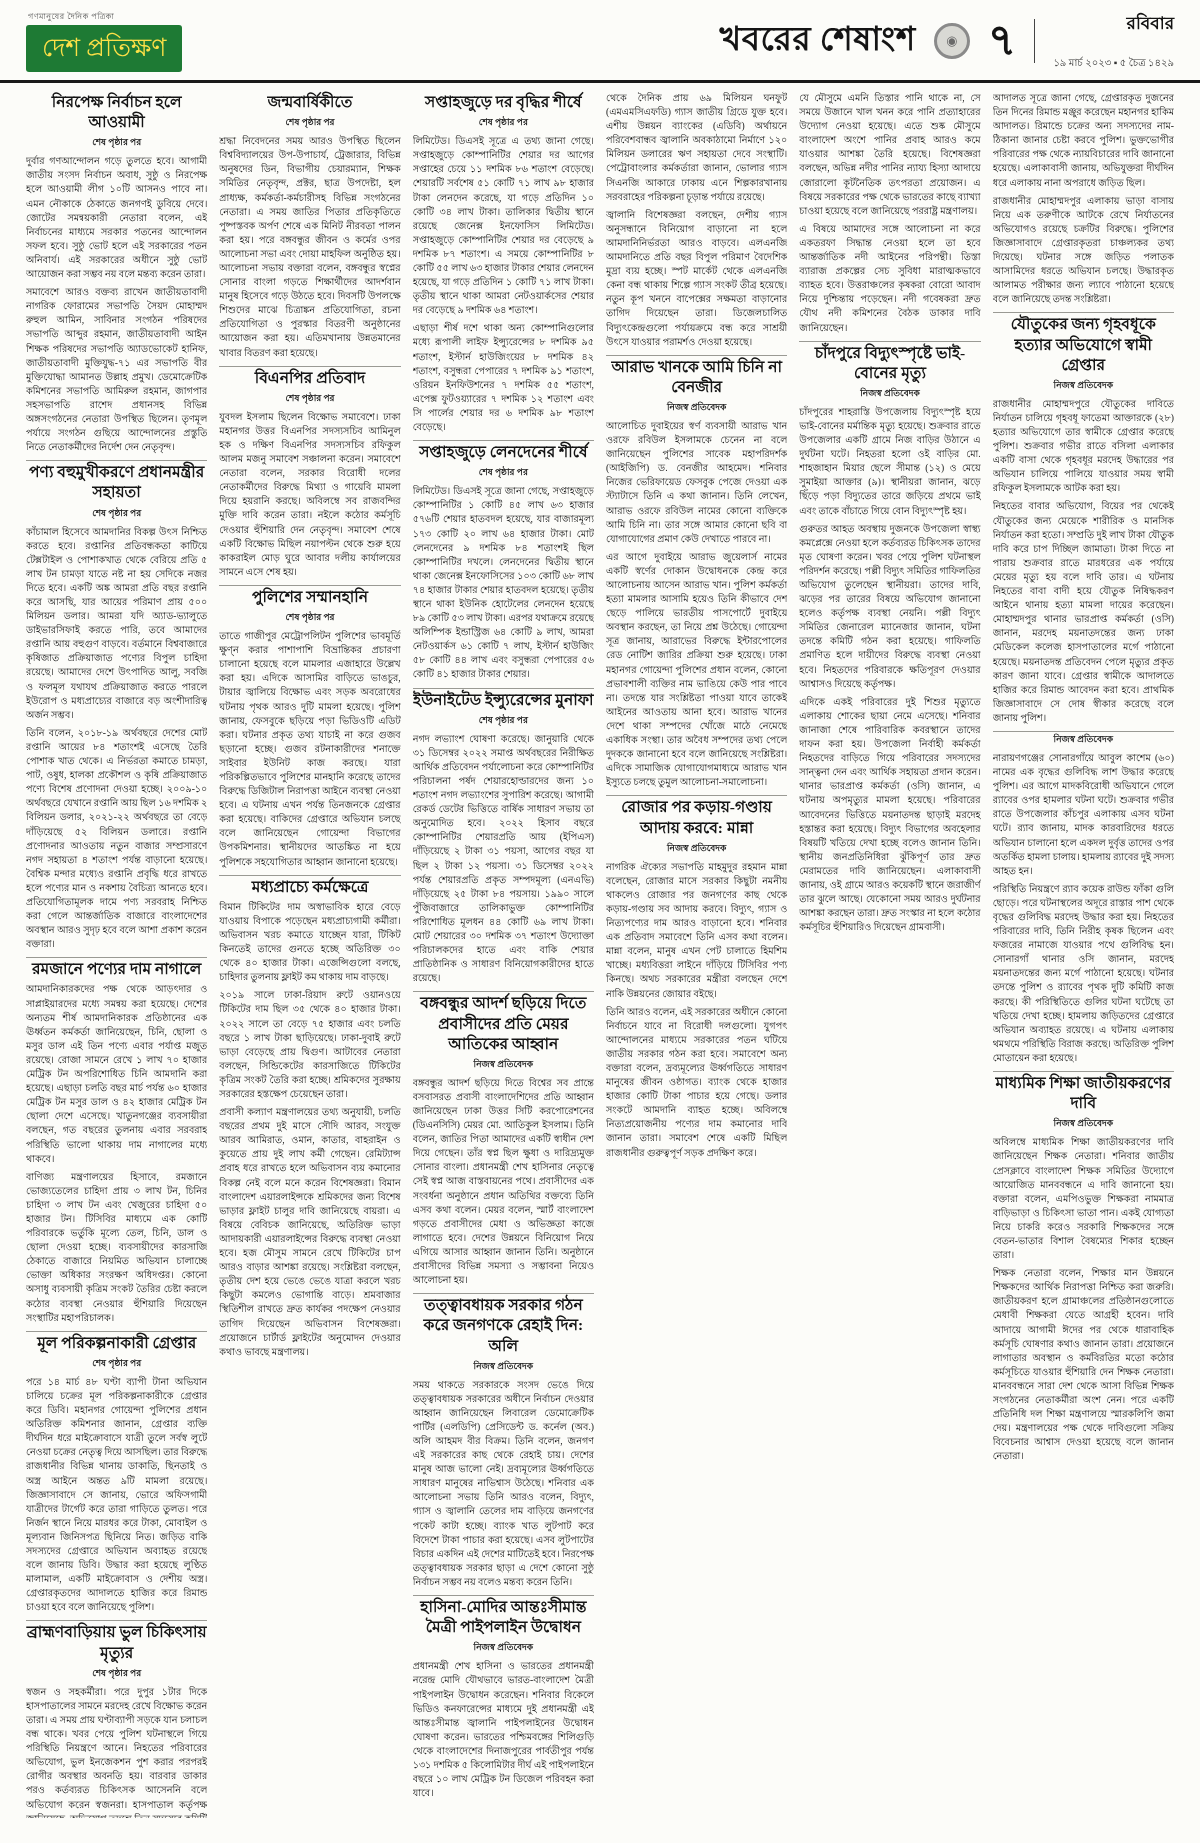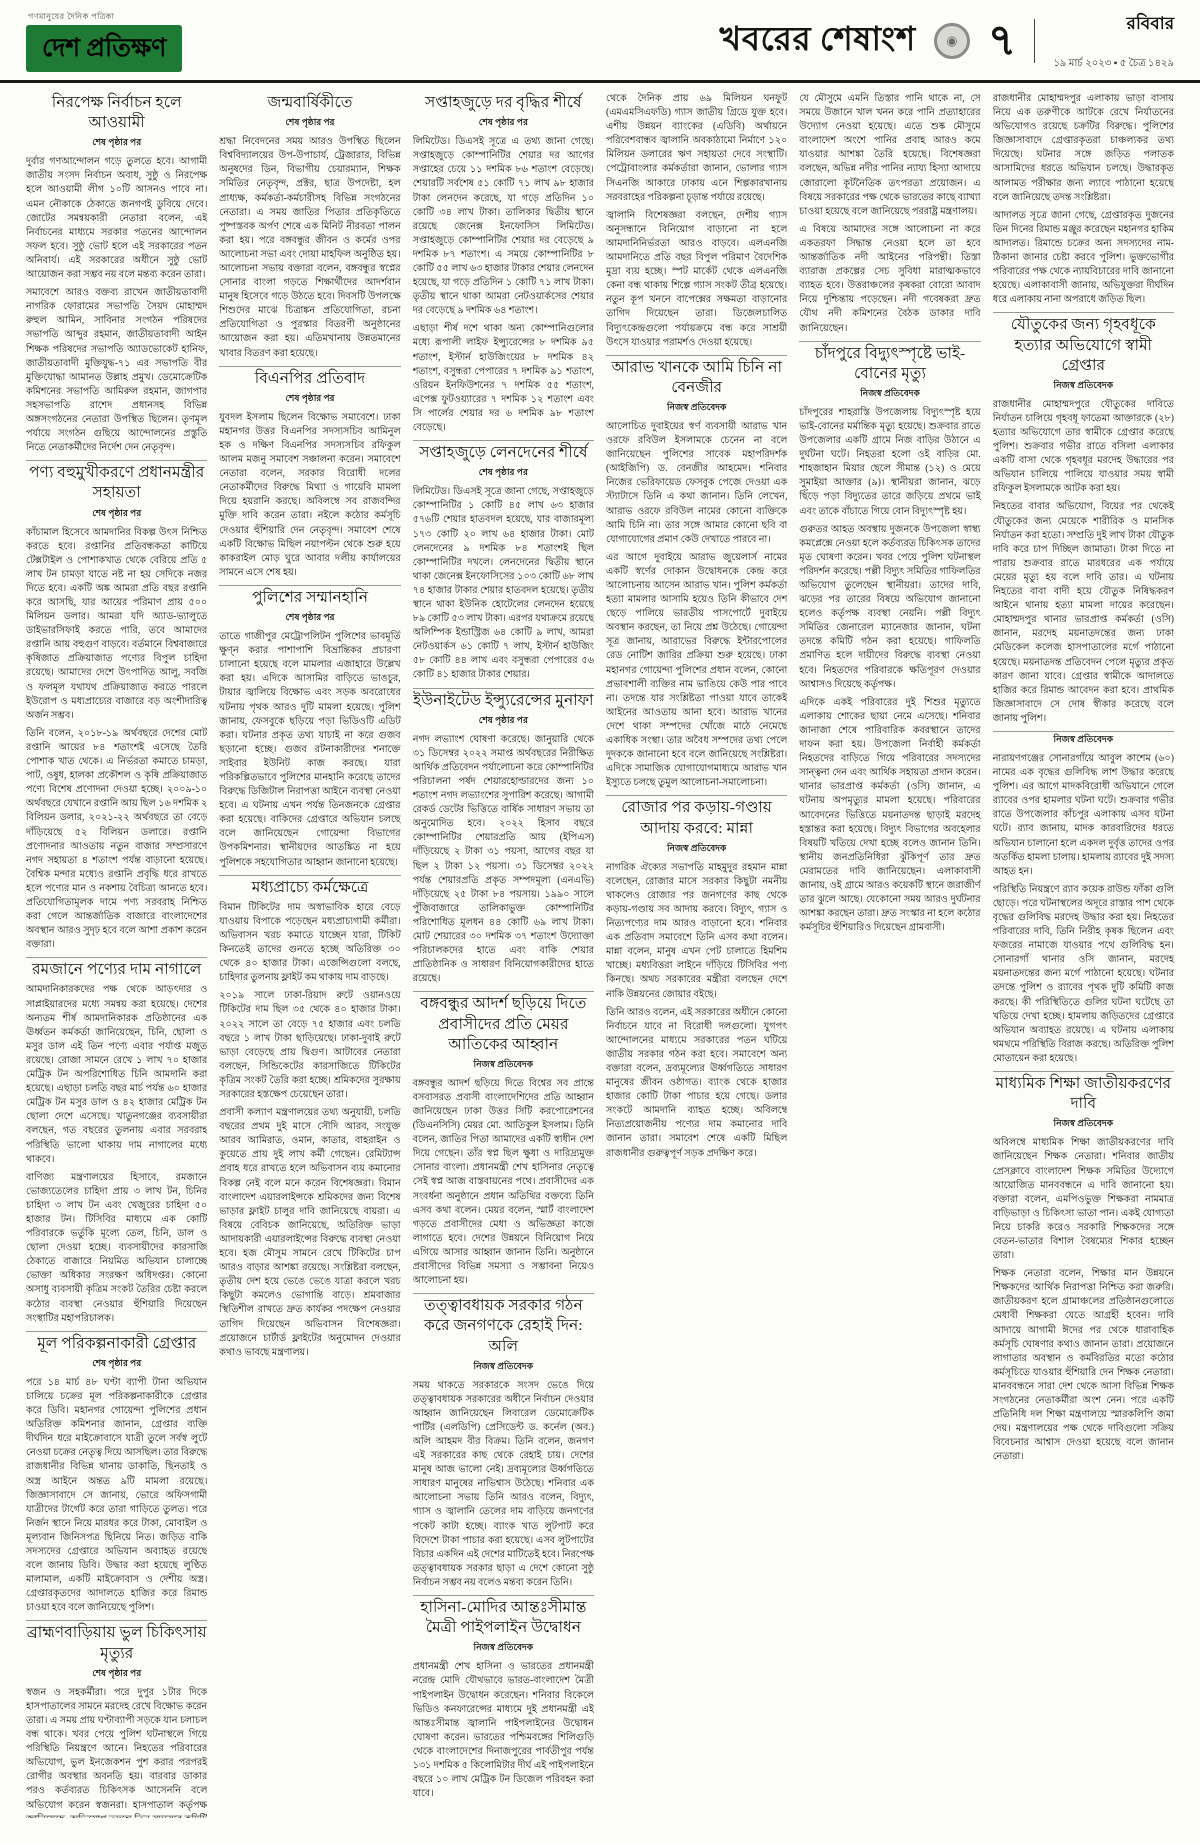--- a/index.html
+++ b/index.html
@@ -9,21 +9,21 @@
     box-sizing:border-box;overflow:hidden;position:relative;
   }
   
   .masthead{
     display:flex;align-items:center;justify-content:space-between;
     padding:10px 26px 8px;border-bottom:3px solid #1a1a1a;height:62px;box-sizing:content-box;
   }
   .brand{display:flex;flex-direction:column;gap:2px;}
   .brand-tagline{font-size:8px;color:#555;letter-spacing:.5px;padding-left:2px;}
   .brand-box{
-    background:#1e7a34;color:#000000;font-weight:700;font-size:25px;line-height:1;
+    background:#1e7a34;color:#fde047;font-weight:400;font-size:25px;line-height:1;
     padding:10px 16px 12px;border-radius:3px;white-space:nowrap;
   }
   .mast-right{display:flex;align-items:center;gap:18px;}
   .section-title{font-size:33px;font-weight:700;letter-spacing:.5px;white-space:nowrap;}
   .emblem{
     width:30px;height:30px;border-radius:50%;
     border:3px solid #8a8a8a;background:#d9d9d4;
     display:flex;align-items:center;justify-content:center;
     font-size:13px;color:#6a6a6a;
   }
@@ -32,21 +32,21 @@
   .date-block{display:flex;flex-direction:column;align-items:flex-end;gap:17px;}
   .day-name{font-size:17px;font-weight:700;}
   .date-line{font-size:10px;color:#333;}
   
   .columns{
     display:flex;gap:12px;padding:8px 26px 10px;height:1745px;overflow:hidden;box-sizing:border-box;
   }
   .col{flex:1 1 0;min-width:0;overflow:hidden;}
   .article + .article{border-top:1px solid #9a9a94;margin-top:6px;padding-top:0;}
   .headline{
-    font-size:15.5px;font-weight:400;text-align:center;line-height:1.3;
+    font-size:15.5px;font-weight:700;text-align:center;line-height:1.3;
     margin:1px 0 3px;
   }
   .kicker{
     font-size:9px;font-weight:700;text-align:center;margin:0 0 4px;color:#222;
   }
   .body-text{
     font-size:9.6px;line-height:1.47;text-align:justify;margin:0 0 4px;
     word-break:break-word;
   }
 </style>
@@ -184,22 +184,22 @@
         <article class="article">
           <h2 class="headline">চাঁদপুরে বিদ্যুৎস্পৃষ্টে ভাই-বোনের মৃত্যু</h2>
           <p class="kicker">নিজস্ব প্রতিবেদক</p>
           <p class="body-text">চাঁদপুরের শাহরাস্তি উপজেলায় বিদ্যুৎস্পৃষ্ট হয়ে ভাই-বোনের মর্মান্তিক মৃত্যু হয়েছে। শুক্রবার রাতে উপজেলার একটি গ্রামে নিজ বাড়ির উঠানে এ দুর্ঘটনা ঘটে। নিহতরা হলো ওই বাড়ির মো. শাহজাহান মিয়ার ছেলে সীমান্ত (১২) ও মেয়ে সুমাইয়া আক্তার (৯)। স্থানীয়রা জানান, ঝড়ে ছিঁড়ে পড়া বিদ্যুতের তারে জড়িয়ে প্রথমে ভাই এবং তাকে বাঁচাতে গিয়ে বোন বিদ্যুৎস্পৃষ্ট হয়।</p>
           <p class="body-text">গুরুতর আহত অবস্থায় দুজনকে উপজেলা স্বাস্থ্য কমপ্লেক্সে নেওয়া হলে কর্তব্যরত চিকিৎসক তাদের মৃত ঘোষণা করেন। খবর পেয়ে পুলিশ ঘটনাস্থল পরিদর্শন করেছে। পল্লী বিদ্যুৎ সমিতির গাফিলতির অভিযোগ তুলেছেন স্থানীয়রা। তাদের দাবি, ঝড়ের পর তারের বিষয়ে অভিযোগ জানানো হলেও কর্তৃপক্ষ ব্যবস্থা নেয়নি। পল্লী বিদ্যুৎ সমিতির জেনারেল ম্যানেজার জানান, ঘটনা তদন্তে কমিটি গঠন করা হয়েছে। গাফিলতি প্রমাণিত হলে দায়ীদের বিরুদ্ধে ব্যবস্থা নেওয়া হবে। নিহতদের পরিবারকে ক্ষতিপূরণ দেওয়ার আশ্বাসও দিয়েছে কর্তৃপক্ষ।</p>
           <p class="body-text">এদিকে একই পরিবারের দুই শিশুর মৃত্যুতে এলাকায় শোকের ছায়া নেমে এসেছে। শনিবার জানাজা শেষে পারিবারিক কবরস্থানে তাদের দাফন করা হয়। উপজেলা নির্বাহী কর্মকর্তা নিহতদের বাড়িতে গিয়ে পরিবারের সদস্যদের সান্ত্বনা দেন এবং আর্থিক সহায়তা প্রদান করেন। থানার ভারপ্রাপ্ত কর্মকর্তা (ওসি) জানান, এ ঘটনায় অপমৃত্যুর মামলা হয়েছে। পরিবারের আবেদনের ভিত্তিতে ময়নাতদন্ত ছাড়াই মরদেহ হস্তান্তর করা হয়েছে। বিদ্যুৎ বিভাগের অবহেলার বিষয়টি খতিয়ে দেখা হচ্ছে বলেও জানান তিনি। স্থানীয় জনপ্রতিনিধিরা ঝুঁকিপূর্ণ তার দ্রুত মেরামতের দাবি জানিয়েছেন। এলাকাবাসী জানায়, ওই গ্রামে আরও কয়েকটি স্থানে জরাজীর্ণ তার ঝুলে আছে। যেকোনো সময় আরও দুর্ঘটনার আশঙ্কা করছেন তারা। দ্রুত সংস্কার না হলে কঠোর কর্মসূচির হুঁশিয়ারিও দিয়েছেন গ্রামবাসী।</p>
         </article>
       </section>
       <section class="col">
         <article class="article">
+          <p class="body-text">আদালত সূত্রে জানা গেছে, গ্রেপ্তারকৃত দুজনের তিন দিনের রিমান্ড মঞ্জুর করেছেন মহানগর হাকিম আদালত। রিমান্ডে চক্রের অন্য সদস্যদের নাম-ঠিকানা জানার চেষ্টা করবে পুলিশ। ভুক্তভোগীর পরিবারের পক্ষ থেকে ন্যায়বিচারের দাবি জানানো হয়েছে। এলাকাবাসী জানায়, অভিযুক্তরা দীর্ঘদিন ধরে এলাকায় নানা অপরাধে জড়িত ছিল।</p>
           <p class="body-text">রাজধানীর মোহাম্মদপুর এলাকায় ভাড়া বাসায় নিয়ে এক তরুণীকে আটকে রেখে নির্যাতনের অভিযোগও রয়েছে চক্রটির বিরুদ্ধে। পুলিশের জিজ্ঞাসাবাদে গ্রেপ্তারকৃতরা চাঞ্চল্যকর তথ্য দিয়েছে। ঘটনার সঙ্গে জড়িত পলাতক আসামিদের ধরতে অভিযান চলছে। উদ্ধারকৃত আলামত পরীক্ষার জন্য ল্যাবে পাঠানো হয়েছে বলে জানিয়েছে তদন্ত সংশ্লিষ্টরা।</p>
-          <p class="body-text">আদালত সূত্রে জানা গেছে, গ্রেপ্তারকৃত দুজনের তিন দিনের রিমান্ড মঞ্জুর করেছেন মহানগর হাকিম আদালত। রিমান্ডে চক্রের অন্য সদস্যদের নাম-ঠিকানা জানার চেষ্টা করবে পুলিশ। ভুক্তভোগীর পরিবারের পক্ষ থেকে ন্যায়বিচারের দাবি জানানো হয়েছে। এলাকাবাসী জানায়, অভিযুক্তরা দীর্ঘদিন ধরে এলাকায় নানা অপরাধে জড়িত ছিল।</p>
         </article>
         <article class="article">
           <h2 class="headline">যৌতুকের জন্য গৃহবধূকে হত্যার অভিযোগে স্বামী গ্রেপ্তার</h2>
           <p class="kicker">নিজস্ব প্রতিবেদক</p>
           <p class="body-text">রাজধানীর মোহাম্মদপুরে যৌতুকের দাবিতে নির্যাতন চালিয়ে গৃহবধূ ফাতেমা আক্তারকে (২৮) হত্যার অভিযোগে তার স্বামীকে গ্রেপ্তার করেছে পুলিশ। শুক্রবার গভীর রাতে বসিলা এলাকার একটি বাসা থেকে গৃহবধূর মরদেহ উদ্ধারের পর অভিযান চালিয়ে পালিয়ে যাওয়ার সময় স্বামী রফিকুল ইসলামকে আটক করা হয়।</p>
           <p class="body-text">নিহতের বাবার অভিযোগ, বিয়ের পর থেকেই যৌতুকের জন্য মেয়েকে শারীরিক ও মানসিক নির্যাতন করা হতো। সম্প্রতি দুই লাখ টাকা যৌতুক দাবি করে চাপ দিচ্ছিল জামাতা। টাকা দিতে না পারায় শুক্রবার রাতে মারধরের এক পর্যায়ে মেয়ের মৃত্যু হয় বলে দাবি তার। এ ঘটনায় নিহতের বাবা বাদী হয়ে যৌতুক নিষিদ্ধকরণ আইনে থানায় হত্যা মামলা দায়ের করেছেন। মোহাম্মদপুর থানার ভারপ্রাপ্ত কর্মকর্তা (ওসি) জানান, মরদেহ ময়নাতদন্তের জন্য ঢাকা মেডিকেল কলেজ হাসপাতালের মর্গে পাঠানো হয়েছে। ময়নাতদন্ত প্রতিবেদন পেলে মৃত্যুর প্রকৃত কারণ জানা যাবে। গ্রেপ্তার স্বামীকে আদালতে হাজির করে রিমান্ড আবেদন করা হবে। প্রাথমিক জিজ্ঞাসাবাদে সে দোষ স্বীকার করেছে বলে জানায় পুলিশ।</p>
         </article>
         <article class="article">
           <p class="kicker">নিজস্ব প্রতিবেদক</p>
           <p class="body-text">নারায়ণগঞ্জের সোনারগাঁয়ে আবুল কাশেম (৬০) নামের এক বৃদ্ধের গুলিবিদ্ধ লাশ উদ্ধার করেছে পুলিশ। এর আগে মাদকবিরোধী অভিযানে গেলে র‍্যাবের ওপর হামলার ঘটনা ঘটে। শুক্রবার গভীর রাতে উপজেলার কাঁচপুর এলাকায় এসব ঘটনা ঘটে। র‍্যাব জানায়, মাদক কারবারিদের ধরতে অভিযান চালানো হলে একদল দুর্বৃত্ত তাদের ওপর অতর্কিত হামলা চালায়। হামলায় র‍্যাবের দুই সদস্য আহত হন।</p>

